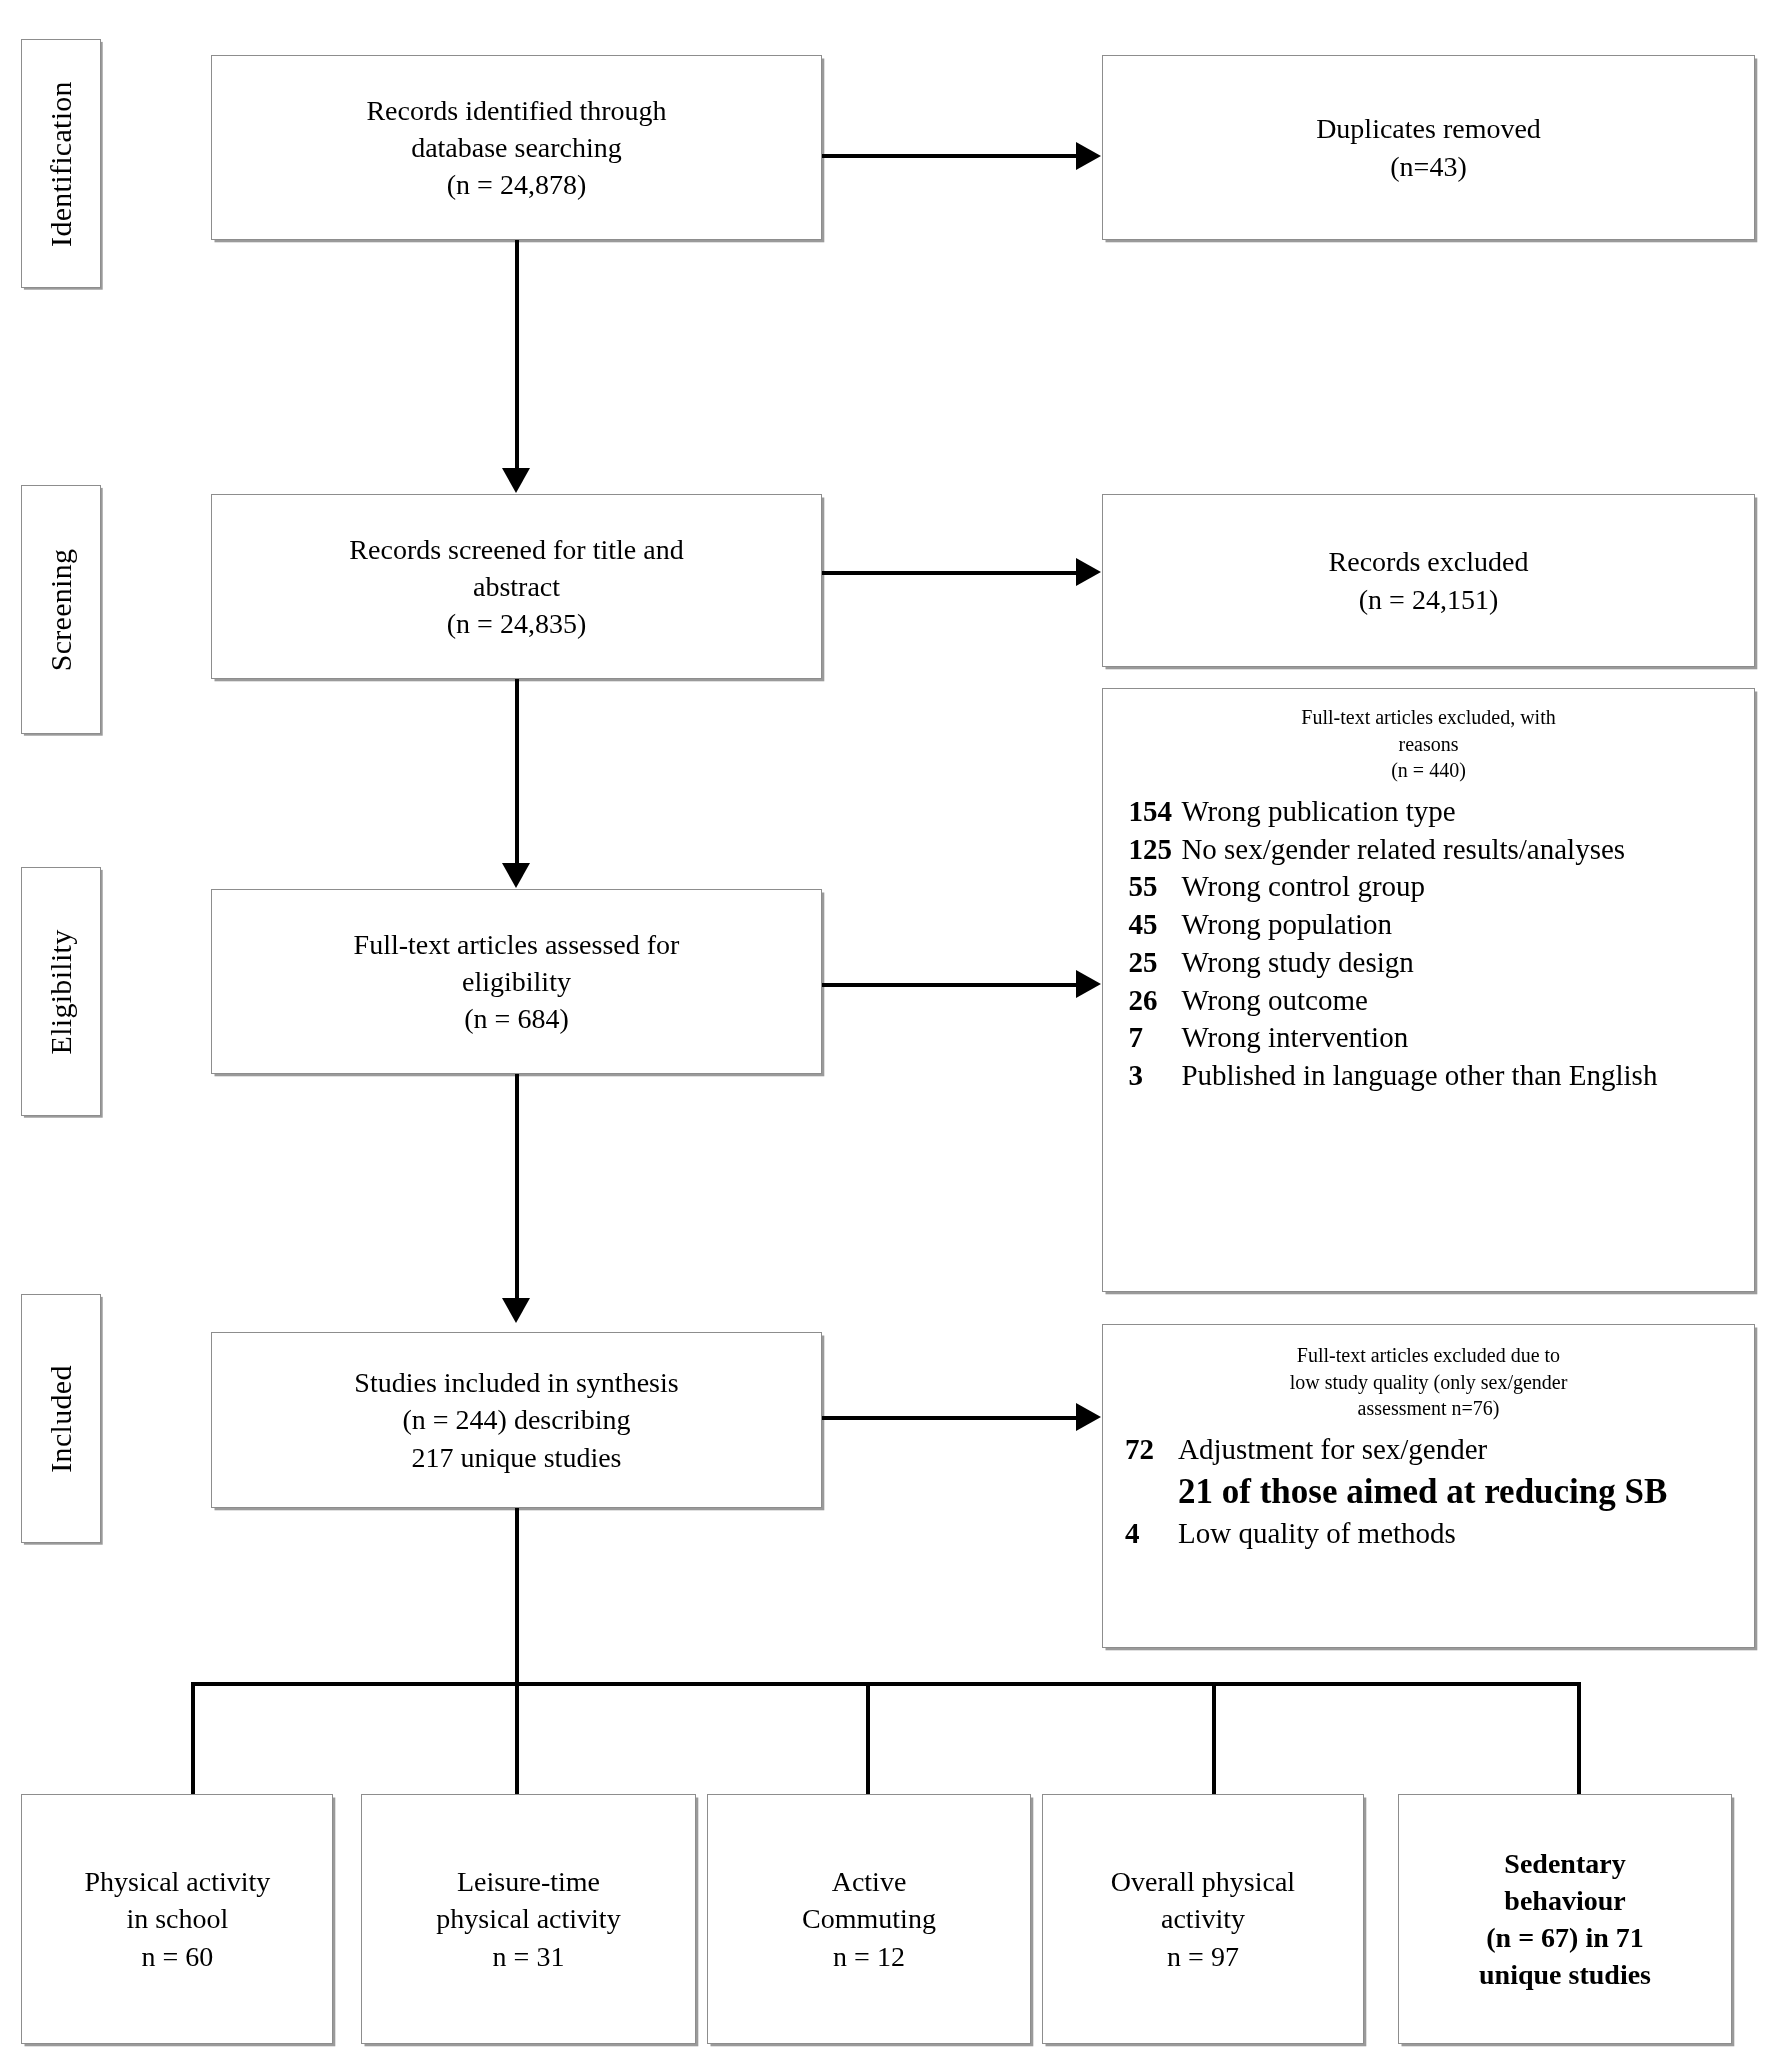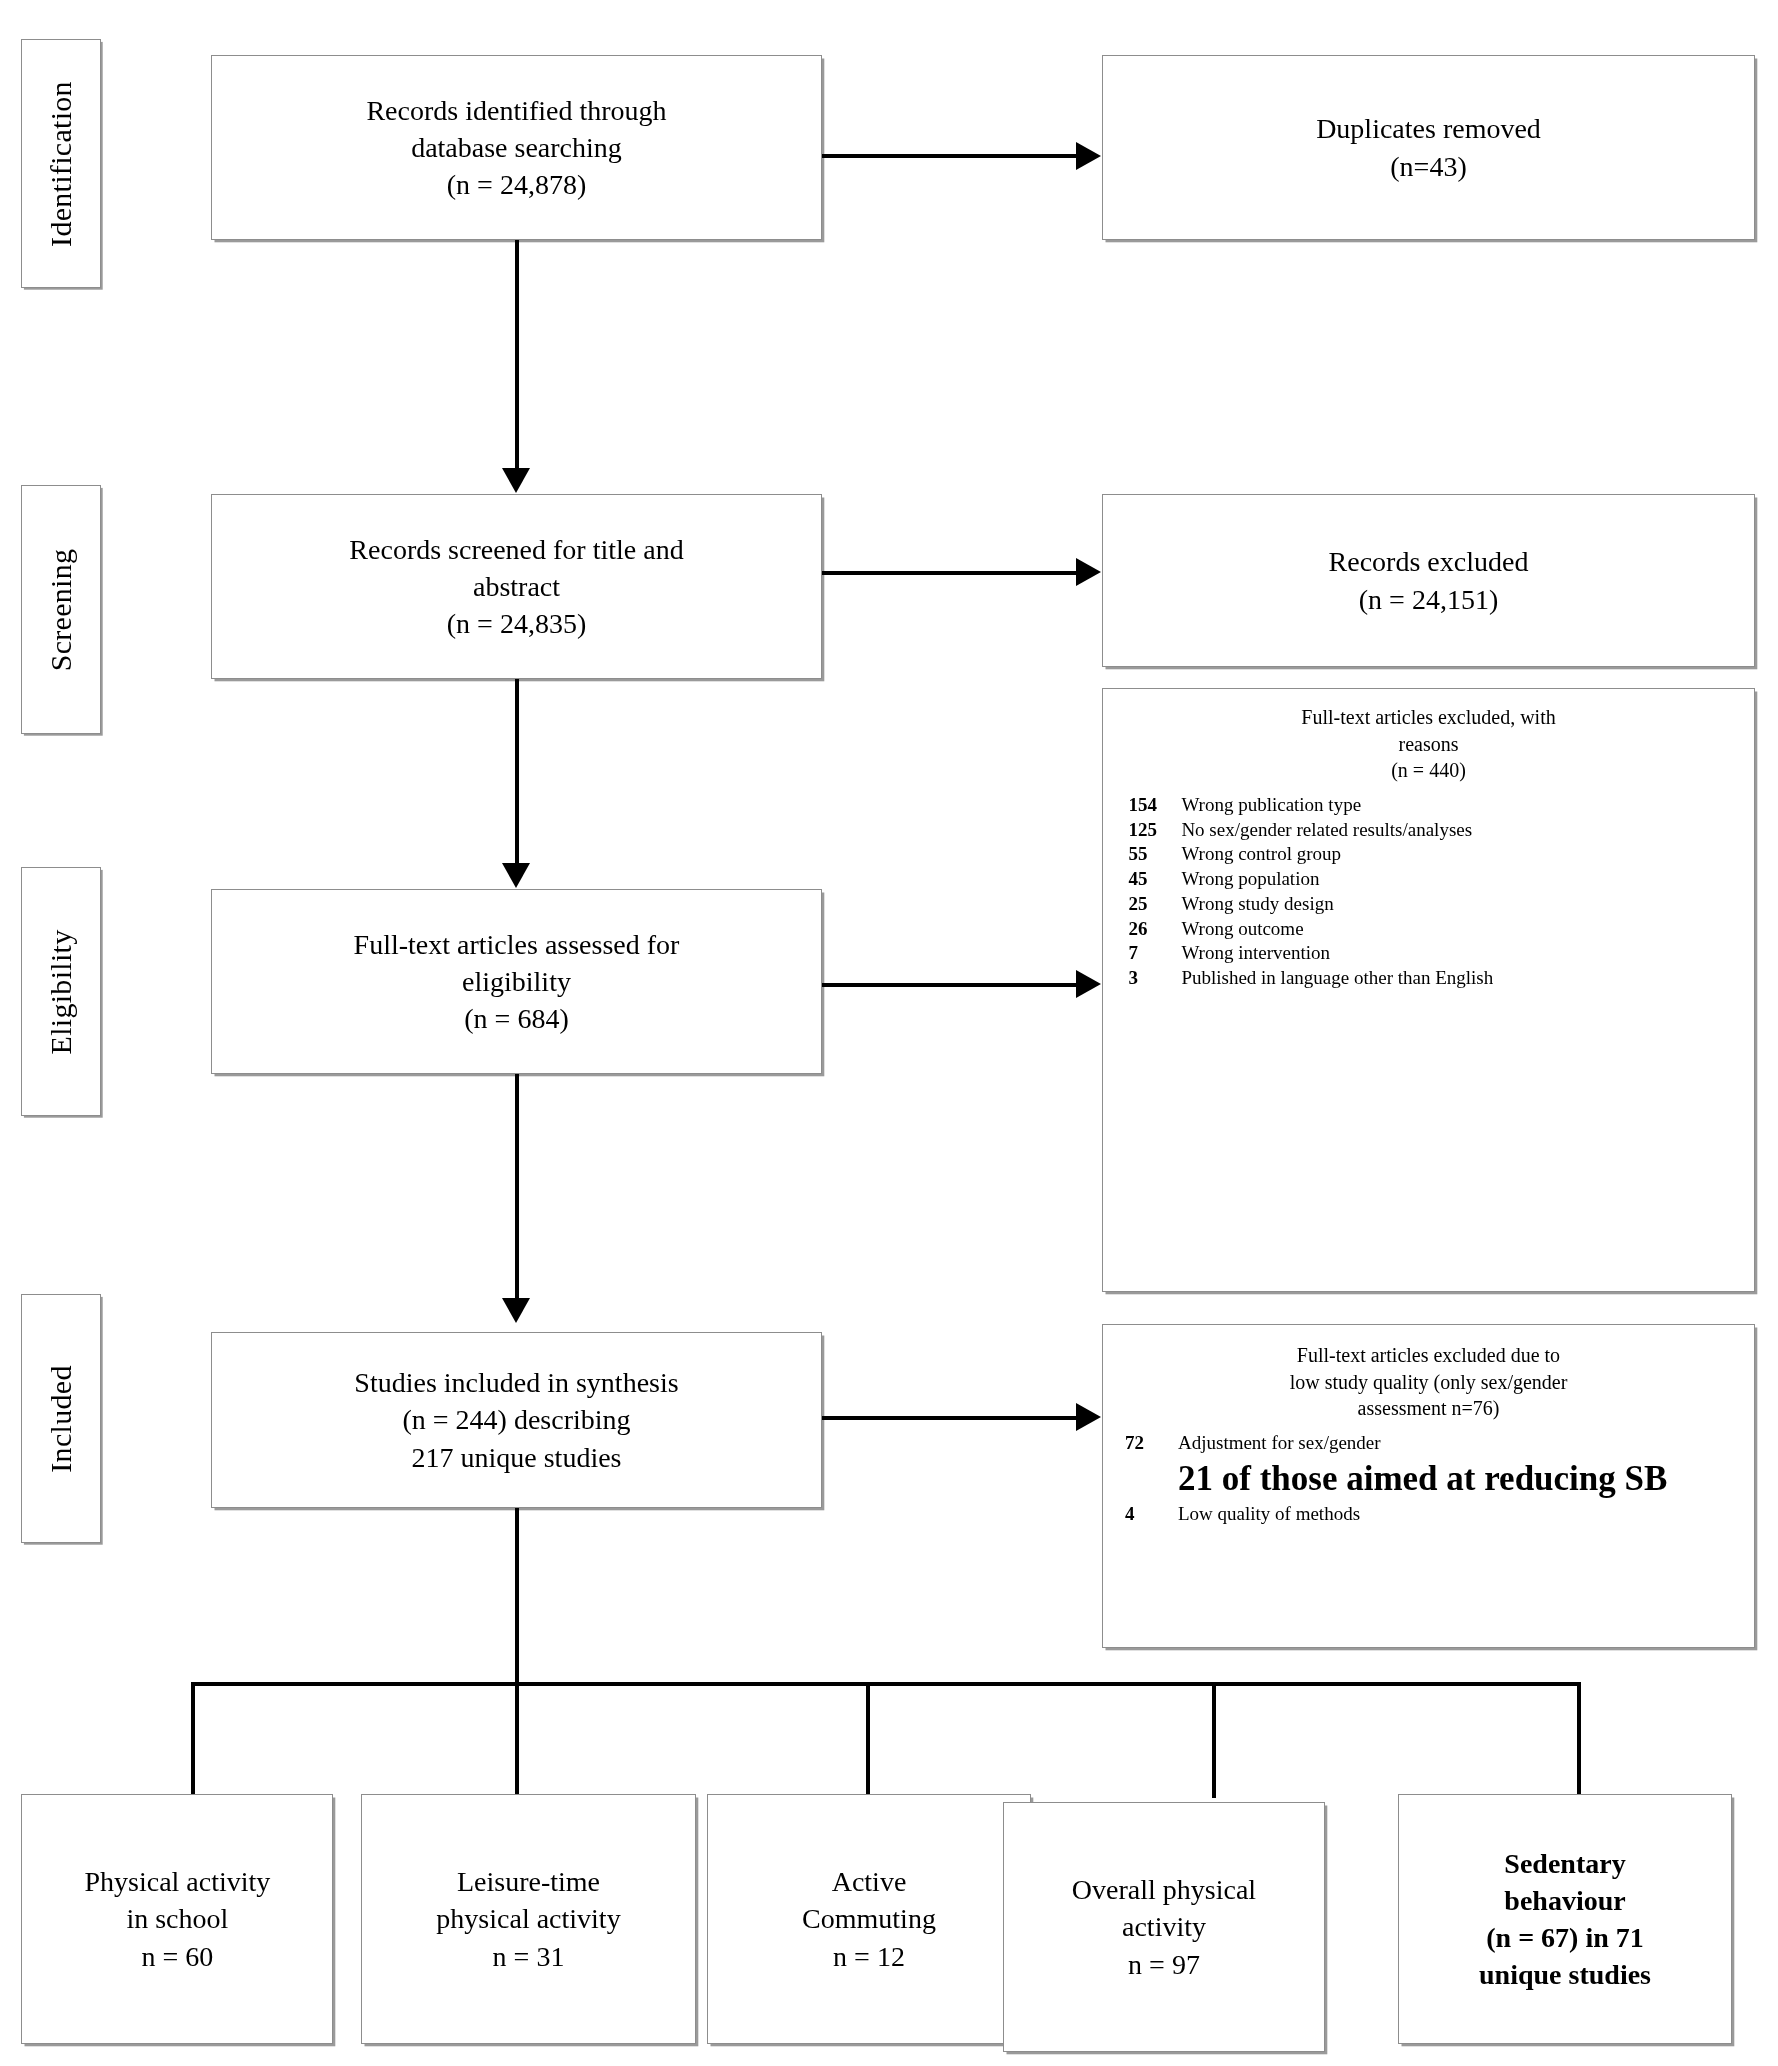--- a/index.html
+++ b/index.html
@@ -60,21 +60,21 @@
   
   .reasons{
     width:100%;
     box-sizing:border-box;
     padding:0 5.8px 0 15px;
     text-align:left;
   }
   .rrow{
     display:flex;
     align-items:flex-start;
-    font-size:19px;
+    font-size:29px;
     line-height:1.30;
   }
   .rnum{
     flex:0 0 53px;
     font-weight:bold;
     text-align:left;
   }
   .rtxt{flex:1 1 auto;}
   .subnote{
     margin-left:53px;
@@ -288,21 +288,21 @@
   </div>
 
   <div class="fbox" style="left:707px; top:1794px; width:324px; height:250px;">
     <div class="inner">
       <span class="ln t49">Active</span>
       <span class="ln t49">Commuting</span>
       <span class="ln t49">n = 12</span>
     </div>
   </div>
 
-  <div class="fbox" style="left:1003px; top:1794px; width:322px; height:250px;margin-top:8px;">
+  <div class="fbox" style="left:1042px; top:1794px; width:322px; height:250px;">
     <div class="inner">
       <span class="ln t49">Overall physical</span>
       <span class="ln t49">activity</span>
       <span class="ln t49">n = 97</span>
     </div>
   </div>
 
   <div class="fbox bold" style="left:1398px; top:1794px; width:334px; height:250px;">
     <div class="inner">
       <span class="ln t49">Sedentary</span>

